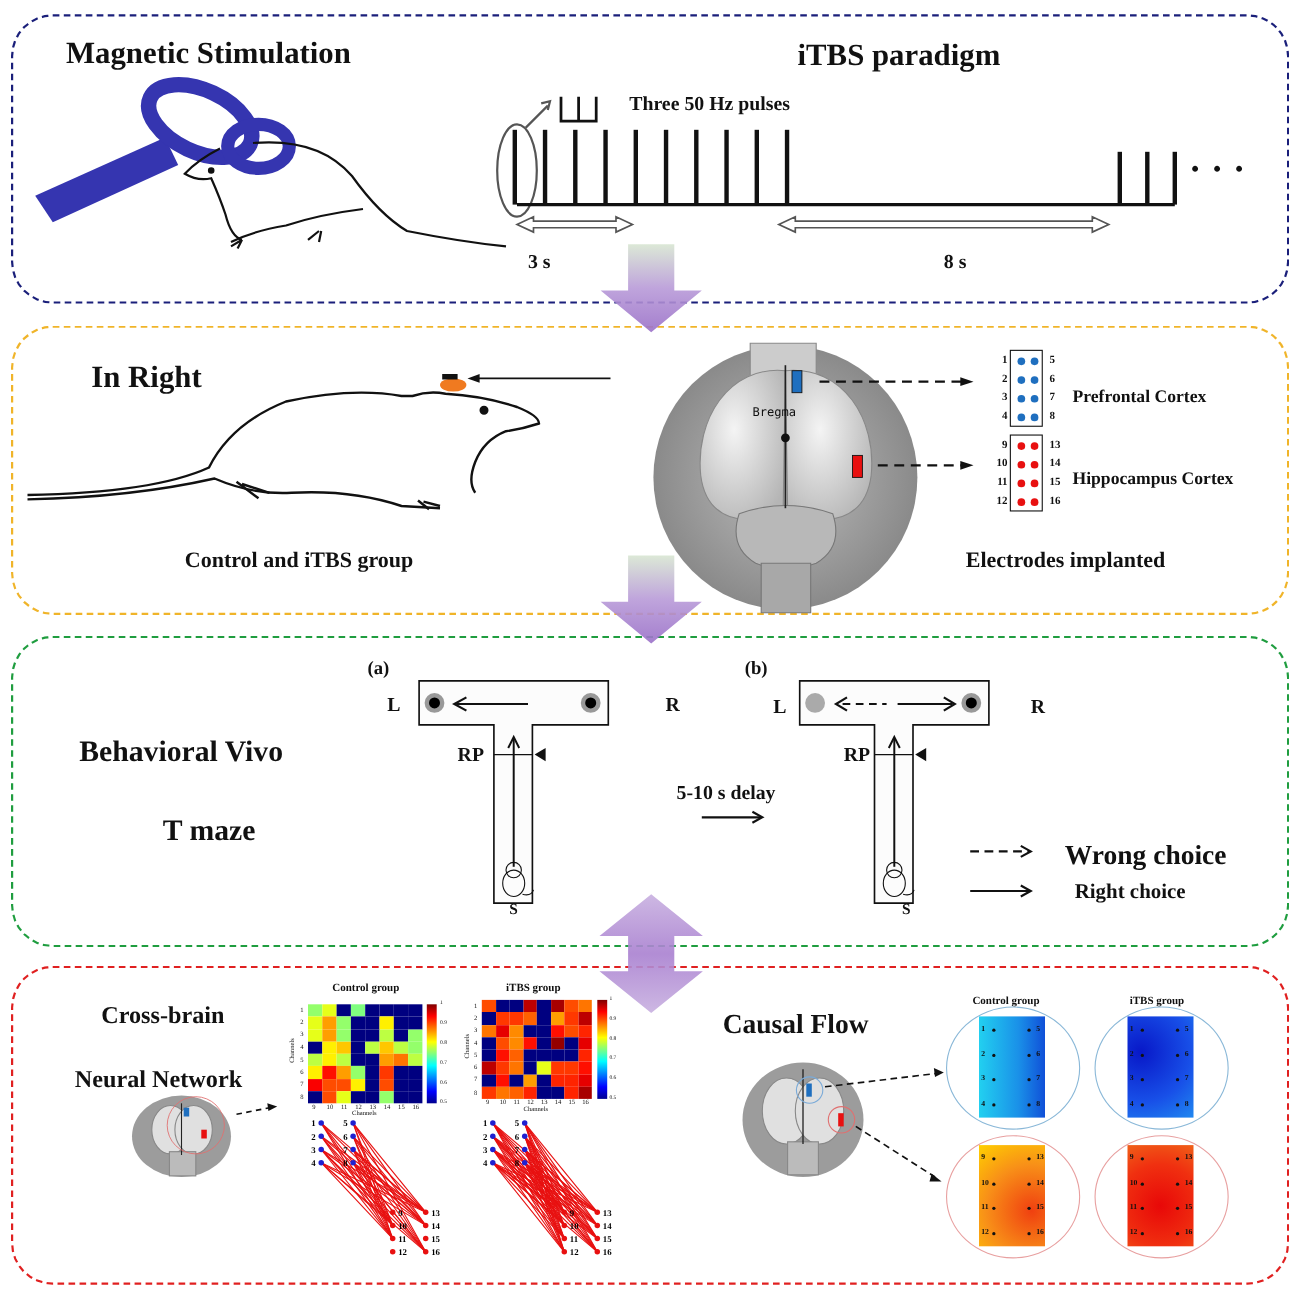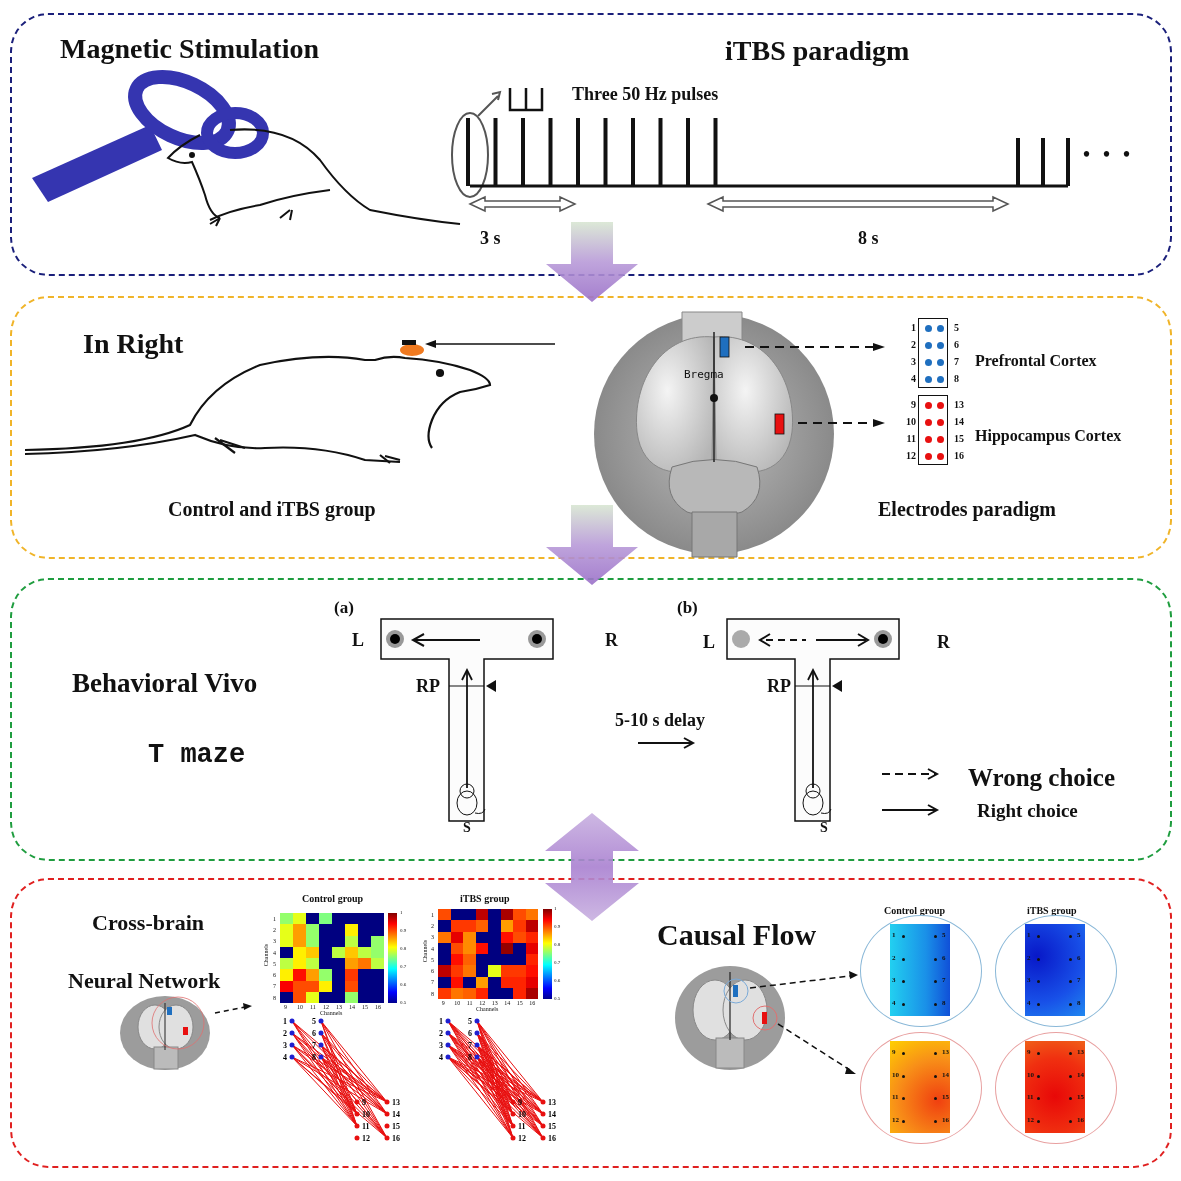--- a/index.html
+++ b/index.html
@@ -149,26 +149,26 @@
     <div class="abs t-bold" style="left: 954px; top: 433px; font-size: 10px; width: 14px; text-align: left;">15</div>
     <div class="abs" style="left: 925px; top: 436px; width: 7px; height: 7px; border-radius: 50%; background: rgb(232, 16, 16);"></div>
     <div class="abs" style="left: 937px; top: 436px; width: 7px; height: 7px; border-radius: 50%; background: rgb(232, 16, 16);"></div>
     <div class="abs t-bold" style="left: 902px; top: 450px; font-size: 10px; width: 14px; text-align: right;">12</div>
     <div class="abs t-bold" style="left: 954px; top: 450px; font-size: 10px; width: 14px; text-align: left;">16</div>
     <div class="abs" style="left: 925px; top: 453px; width: 7px; height: 7px; border-radius: 50%; background: rgb(232, 16, 16);"></div>
     <div class="abs" style="left: 937px; top: 453px; width: 7px; height: 7px; border-radius: 50%; background: rgb(232, 16, 16);"></div>
   </div>
 <div class="abs t-bold" style="left:975px;top:352px;font-size:16px;">Prefrontal Cortex</div>
 <div class="abs t-bold" style="left:975px;top:427px;font-size:16px;">Hippocampus Cortex</div>
-<div class="abs t-bold" style="left:878px;top:498px;font-size:20px;">Electrodes paradigm</div>
+<div class="abs t-bold" style="left:878px;top:498px;font-size:20px;">Electrodes implanted</div>
 
 <div class="panel" style="left:10px;top:578px;width:1162px;height:283px;border-color:#1f9d3f;"></div>
 
 <div class="abs t-bold" style="left:72px;top:668px;font-size:27px;">Behavioral Vivo</div>
-<div class="abs t-bold" style="left:148px;top:740px;font-size:27px;font-family:Liberation Mono, monospace;">T maze</div>
+<div class="abs t-bold" style="left:148px;top:740px;font-size:27px;">T maze</div>
 
 <div class="abs t-bold" style="left:334px;top:598px;font-size:17px;">(a)</div>
 <svg style="left:380px;top:618px;" width="175" height="205" viewBox="0 0 175 205">
   <path d="M1,1 H173 V41 H104 V203 H69 V41 H1 Z" fill="#fcfcfc" stroke="#111" stroke-width="1.5"></path>
   <circle cx="15" cy="21" r="9" fill="#999"></circle>
     <circle cx="15" cy="21" r="5" fill="#000"></circle>
   <circle cx="157" cy="21" r="9" fill="#999"></circle>
     <circle cx="157" cy="21" r="5" fill="#000"></circle>
   <line x1="100" y1="22" x2="35" y2="22" stroke="#111" stroke-width="2"></line>
   <polyline points="44,16 33,22 44,28" fill="none" stroke="#111" stroke-width="2"></polyline>
@@ -603,21 +603,21 @@
     <circle cx="107" cy="87" r="2.5" fill="#e81010"></circle>
     <text x="112" y="90" font-size="8" font-weight="bold" font-family="Liberation Serif, serif">13</text>
     <circle cx="107" cy="99" r="2.5" fill="#e81010"></circle>
     <text x="112" y="102" font-size="8" font-weight="bold" font-family="Liberation Serif, serif">14</text>
     <circle cx="107" cy="111" r="2.5" fill="#e81010"></circle>
     <text x="112" y="114" font-size="8" font-weight="bold" font-family="Liberation Serif, serif">15</text>
     <circle cx="107" cy="123" r="2.5" fill="#e81010"></circle>
     <text x="112" y="126" font-size="8" font-weight="bold" font-family="Liberation Serif, serif">16</text>
   </svg>
 
-<div class="abs t-bold" style="left:657px;top:918px;font-size:30px;">Causal Flow</div>
+<div class="abs t-bold" style="left:657px;top:918px;font-size:25px;">Causal Flow</div>
 <svg style="left:670px;top:960px;" width="190" height="120" viewBox="0 0 190 120">
   <ellipse cx="60" cy="58" rx="55" ry="52" fill="#9c9c9c"></ellipse>
   <ellipse cx="45" cy="50" rx="22" ry="30" fill="#e0e0e0" stroke="#888"></ellipse>
   <ellipse cx="75" cy="50" rx="22" ry="30" fill="#e0e0e0" stroke="#888"></ellipse>
   <rect x="46" y="78" width="28" height="30" fill="#bbb" stroke="#888"></rect>
   <line x1="60" y1="12" x2="60" y2="80" stroke="#222" stroke-width="1.2"></line>
   <circle cx="66" cy="31" r="12" fill="none" stroke="#7aaad8" stroke-width="1"></circle>
   <rect x="63" y="25" width="5" height="12" fill="#1f6fbf"></rect>
   <circle cx="95" cy="58" r="12" fill="none" stroke="#e07070" stroke-width="1"></circle>
   <rect x="92" y="52" width="5" height="12" fill="#e81010"></rect>

